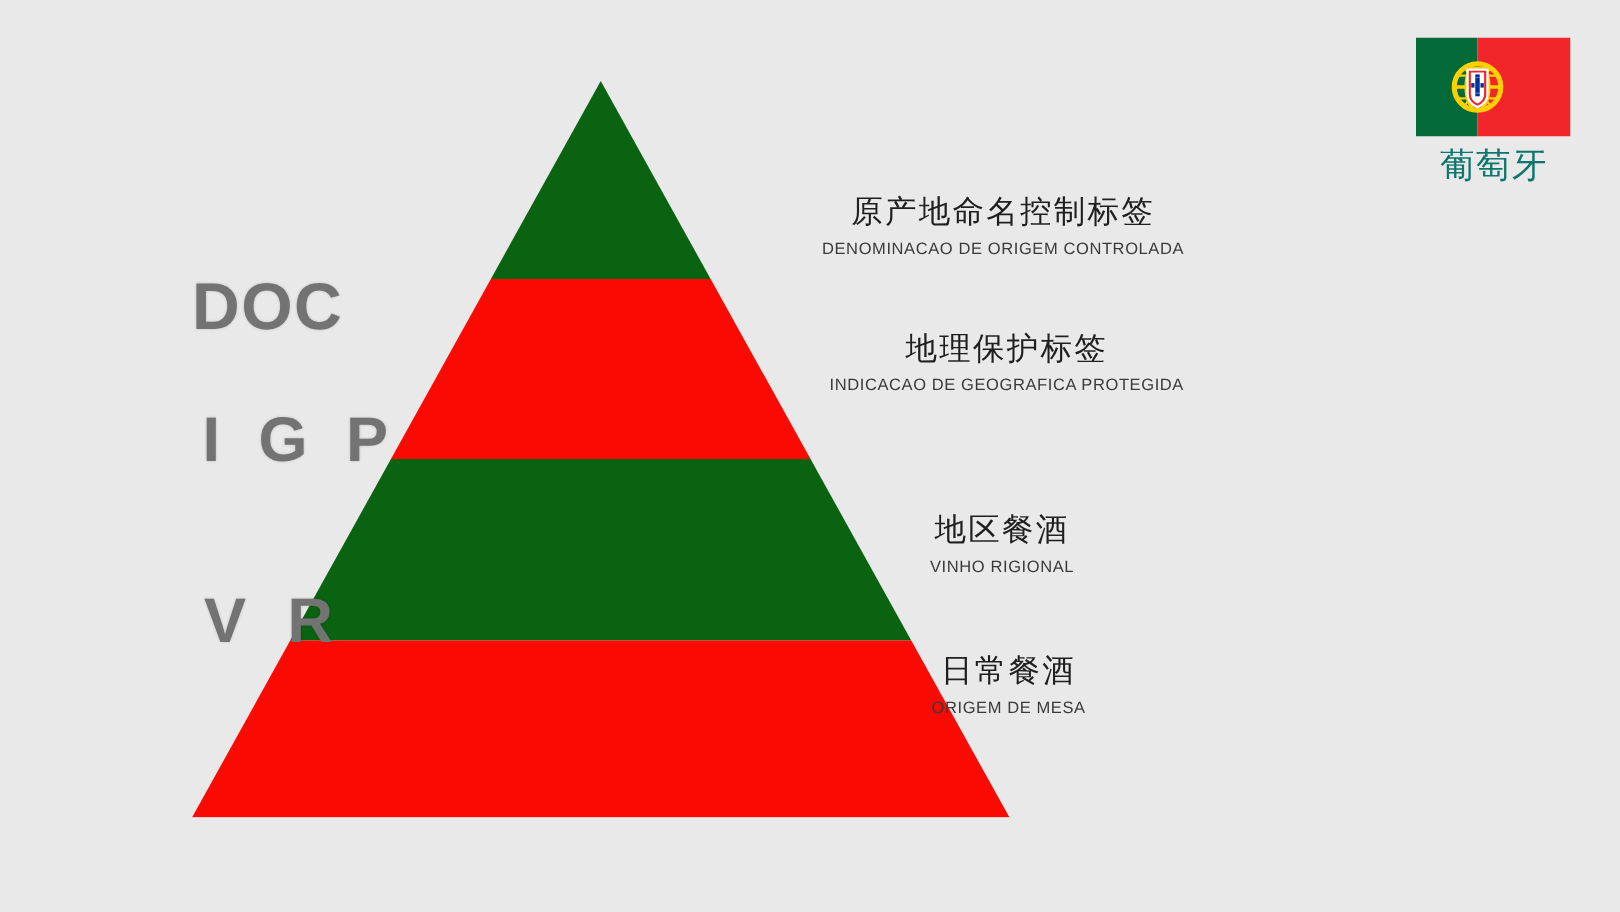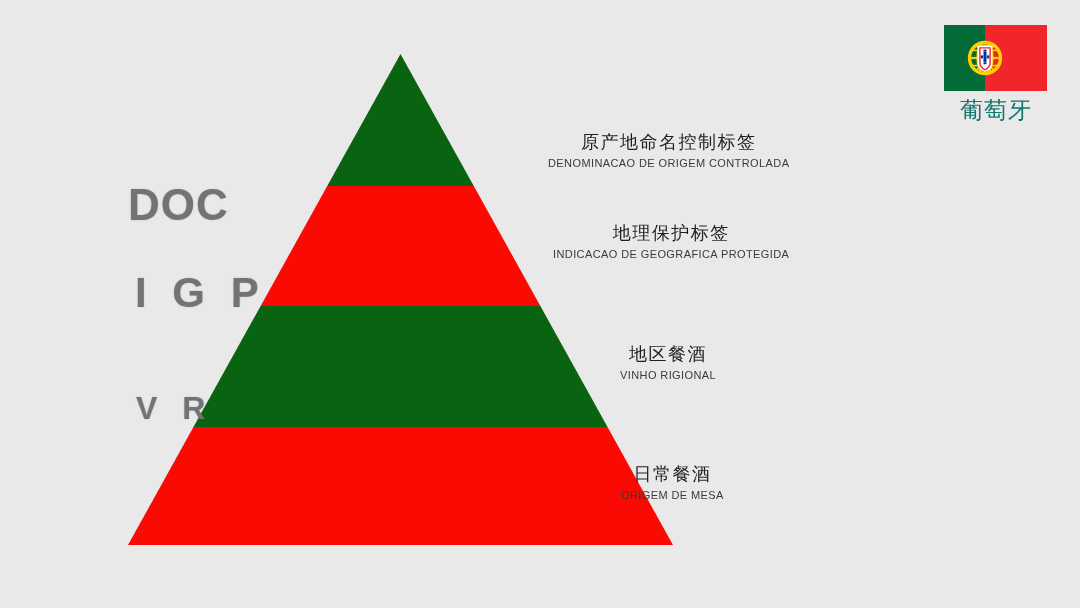--- a/index.html
+++ b/index.html
@@ -55,45 +55,46 @@
   }
   #tier-label-igp {
     top: 215px;
     font-size: 42px;
     letter-spacing: 7px;
     padding-left: 7px;
     box-sizing: border-box;
   }
   #tier-label-vr {
     top: 336px;
-    font-size: 32px;
+    font-size: 42px;
     letter-spacing: 8px;
     padding-left: 8px;
     box-sizing: border-box;
   }
   #tier-label-vdm {
     top: 456px;
     font-size: 42px;
     letter-spacing: 8px;
     padding-left: 8px;
     box-sizing: border-box;
   }
 
   
   .annotation {
     position: absolute;
     color: #262626;
     white-space: nowrap;
   }
   .annotation .zh {
     display: block;
-    font-size: 18px;
+    font-size: 21px;
     letter-spacing: 1.5px;
     line-height: 1.25;
     color: #1f1f1f;
+    font-family: Liberation Mono, monospace;
   }
   .annotation .pt {
     display: block;
     font-size: 11px;
     letter-spacing: 0.4px;
     line-height: 1.35;
     margin-top: 2px;
     color: #3a3a3a;
   }
 
@@ -107,21 +108,21 @@
     top: 222px;
     text-align: center;
   }
   #annotation-vr {
     left: 620px;
     top: 343px;
     text-align: center;
   }
   #annotation-vdm {
     left: 621px;
-    top: 463px;
+    top: 437px;
     text-align: center;
   }
 
   
   #flag-block {
     position: absolute;
     left: 944px;
     top: 25px;
     width: 104px;
     text-align: center;

